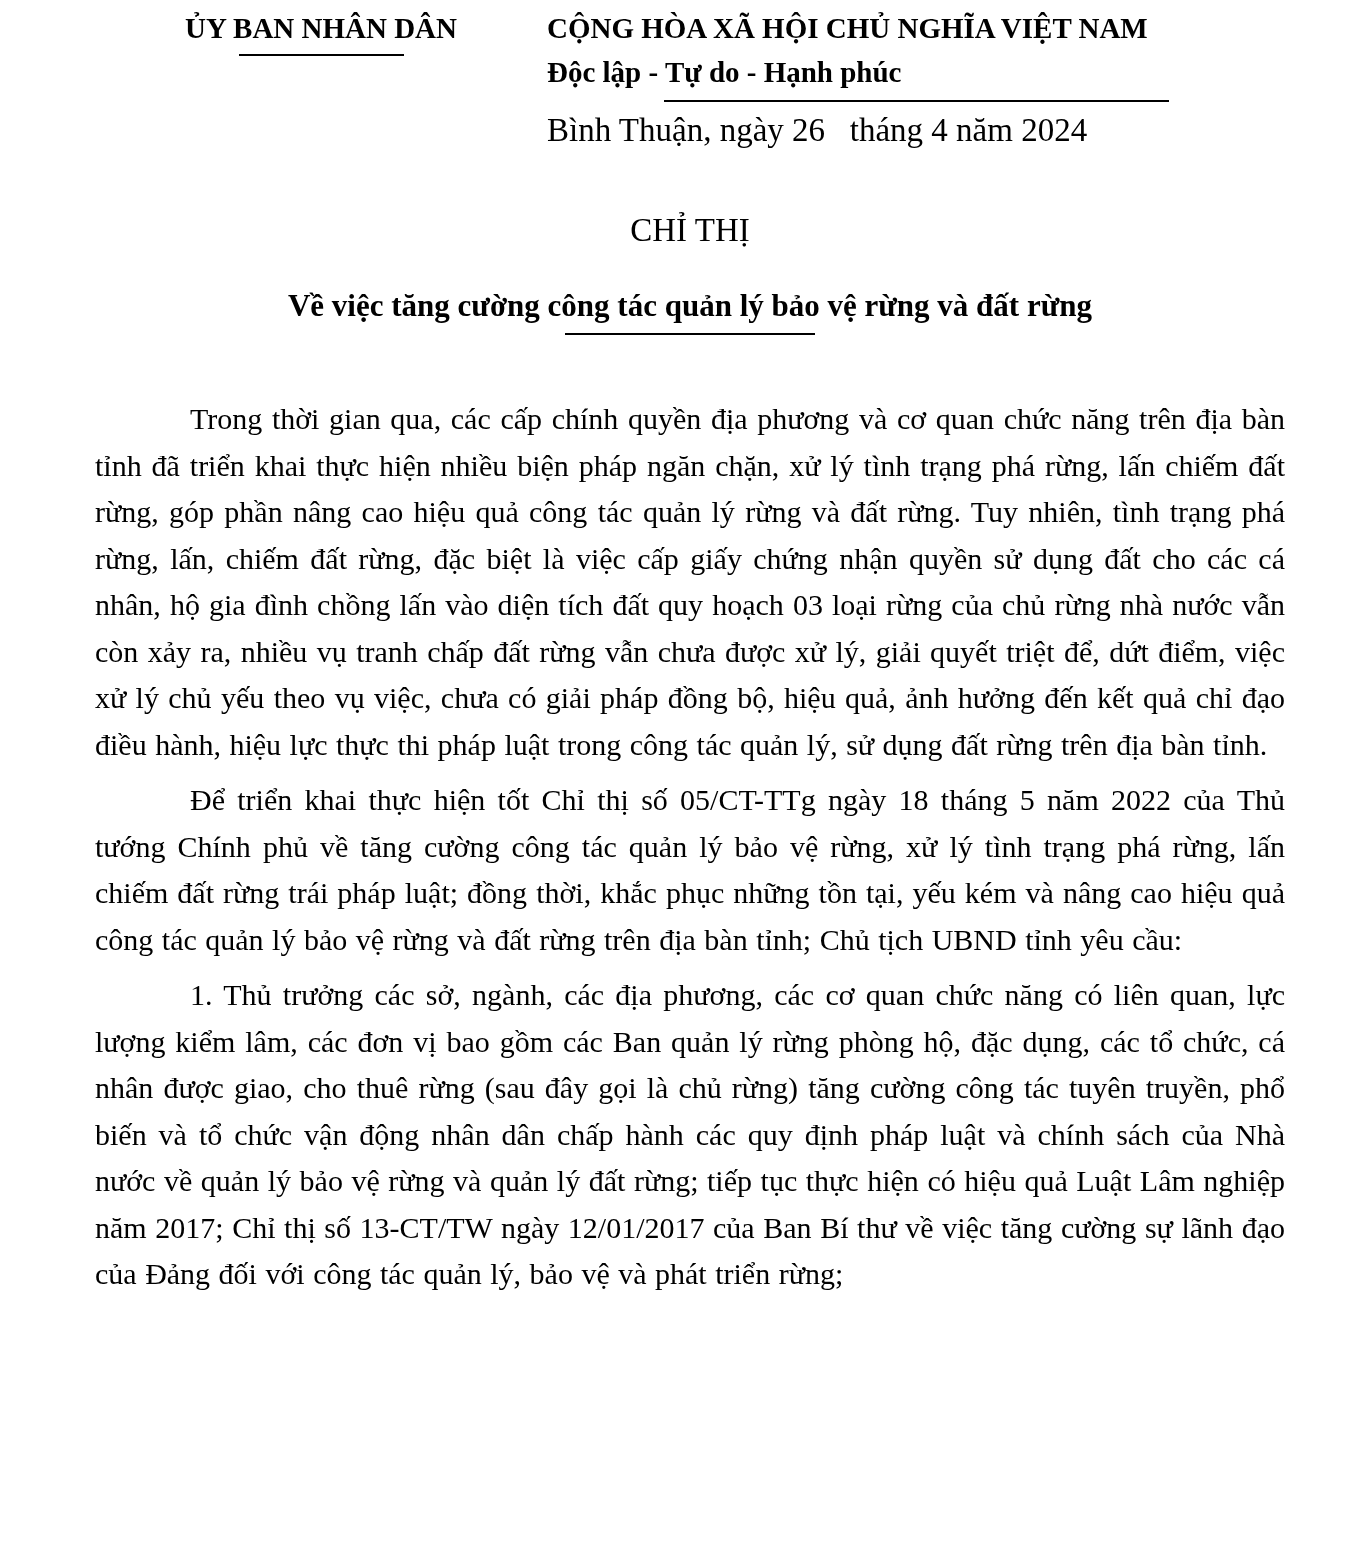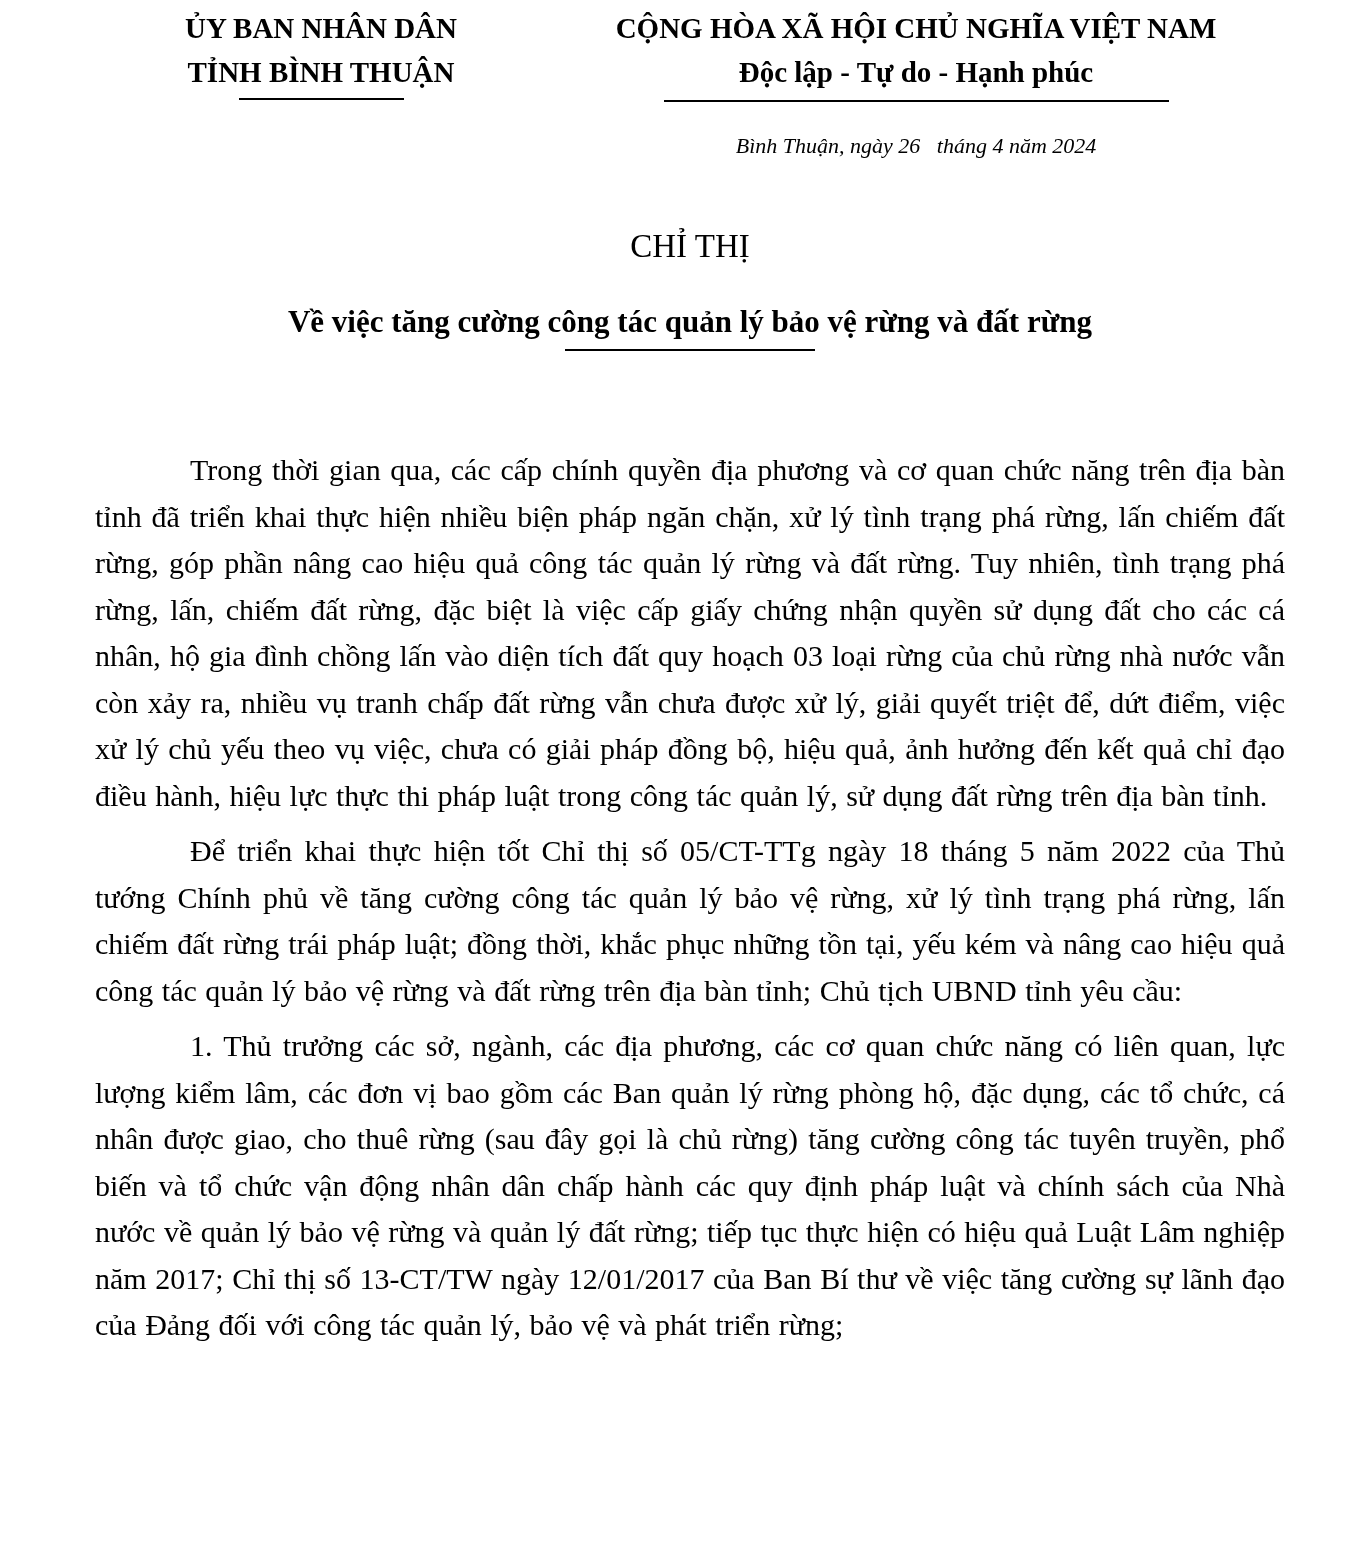--- a/index.html
+++ b/index.html
@@ -17,44 +17,42 @@
   .header {
     display: flex;
     padding: 6px 63px 0 95px;
   }
   .header-left {
     flex: 0 0 452px;
     text-align: center;
   }
   .header-right {
     flex: 1;
-    text-align: center;
   }
   .org-line, .nation-line {
     font-weight: bold;
     font-size: 29px;
     line-height: 44px;
     white-space: pre;
   }
   .rule {
     border-top: 2.5px solid #000;
     margin: 4px auto 0 auto;
   }
   .rule-org   { width: 165px; }
   .rule-motto { width: 505px; margin-top: 6px; }
   .doc-number {
     margin-top: 24px;
     font-size: 29px;
     line-height: 36px;
     white-space: pre;
   }
   .date-line {
-    margin-top: 24px;
-    font-style: italic;
-    font-size: 22px;
+    margin-top: 8px;
+    font-size: 33px;
     line-height: 40px;
     white-space: pre;
   }
   
   .title-block {
     margin-top: 58px;
     padding: 0 63px 0 95px;
     text-align: center;
   }
   .title-heading {
@@ -64,41 +62,40 @@
   }
   .title-sub {
     font-weight: bold;
     font-size: 31px;
     line-height: 44px;
     margin-top: 32px;
   }
   .rule-title { width: 250px; margin-top: 5px; }
   
   .body-text {
-    margin-top: 96px;
+    margin-top: 61px;
     padding: 0 63px 0 95px;
   }
   .body-text p {
     font-size: 30px;
     line-height: 46.5px;
     text-align: justify;
     text-indent: 95px;
     margin-bottom: 9px;
     word-spacing: 1px;
   }
 </style>
 </head>
 <body>
 
 <div class="page">
 
   <div class="header">
     <div class="header-left">
       <div class="org-line">ỦY BAN NHÂN DÂN</div>
-      <div class="org-line">TỈNH BÌNH THUẬN</div>
       <div class="rule rule-org"></div>
     </div>
     <div class="header-right">
       <div class="nation-line">CỘNG HÒA XÃ HỘI CHỦ NGHĨA VIỆT NAM</div>
       <div class="nation-line">Độc lập - Tự do - Hạnh phúc</div>
       <div class="rule rule-motto"></div>
       <div class="date-line">Bình Thuận, ngày 26   tháng 4 năm 2024</div>
     </div>
   </div>
 

